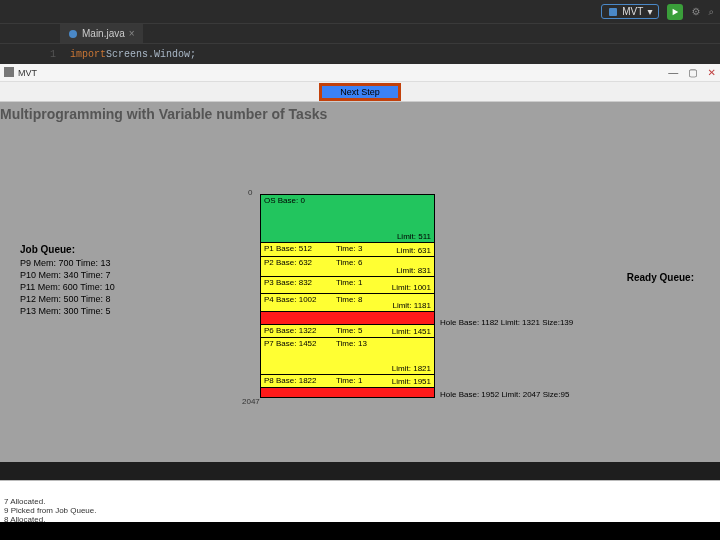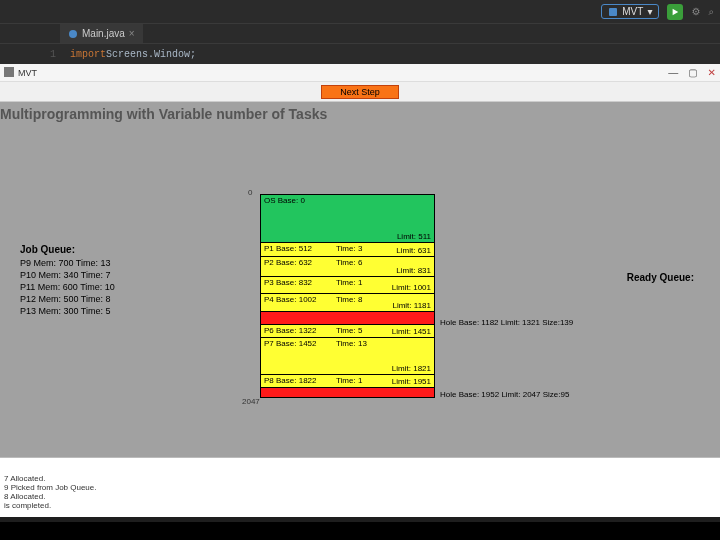--- a/index.html
+++ b/index.html
@@ -92,22 +92,22 @@
   .titlebar .winctl { display:flex; gap:10px; color:#555; font-size:10px; }
   .apptop {
     height: 20px;
     background: #f0f0f0;
     display:flex;
     align-items:center;
     justify-content:center;
     border-bottom:1px solid #ccc;
   }
   .next-btn {
-    background: #f97316;
-    border: 1px solid #c2410c;
+    background: #3b82f6;
+    border: 3px solid #c2410c;
     font-size: 9px;
     padding: 1px 18px;
     cursor: pointer;
     font-family: Arial, sans-serif;
   }
   .heading {
     text-align: left;
     font-size: 14px;
     font-weight: bold;
     color: #555;
@@ -166,21 +166,21 @@
   .hole-note {
     position: absolute;
     left: 180px;
     font-size: 8px;
     color:#000;
     white-space: nowrap;
   }
   
   .console {
     position: absolute;
-    left:0; right:0; bottom:23px;
+    left:0; right:0; bottom:0;
     height: 60px;
     background: #fff;
     color: #333;
     font-size: 8px;
     padding: 16px 4px 2px 4px;
     line-height: 9px;
     border-top: 1px solid #bbb;
   }
   .blackbar { position:absolute; left:0; right:0; bottom:0; height:18px; background:#000; }
 </style>

